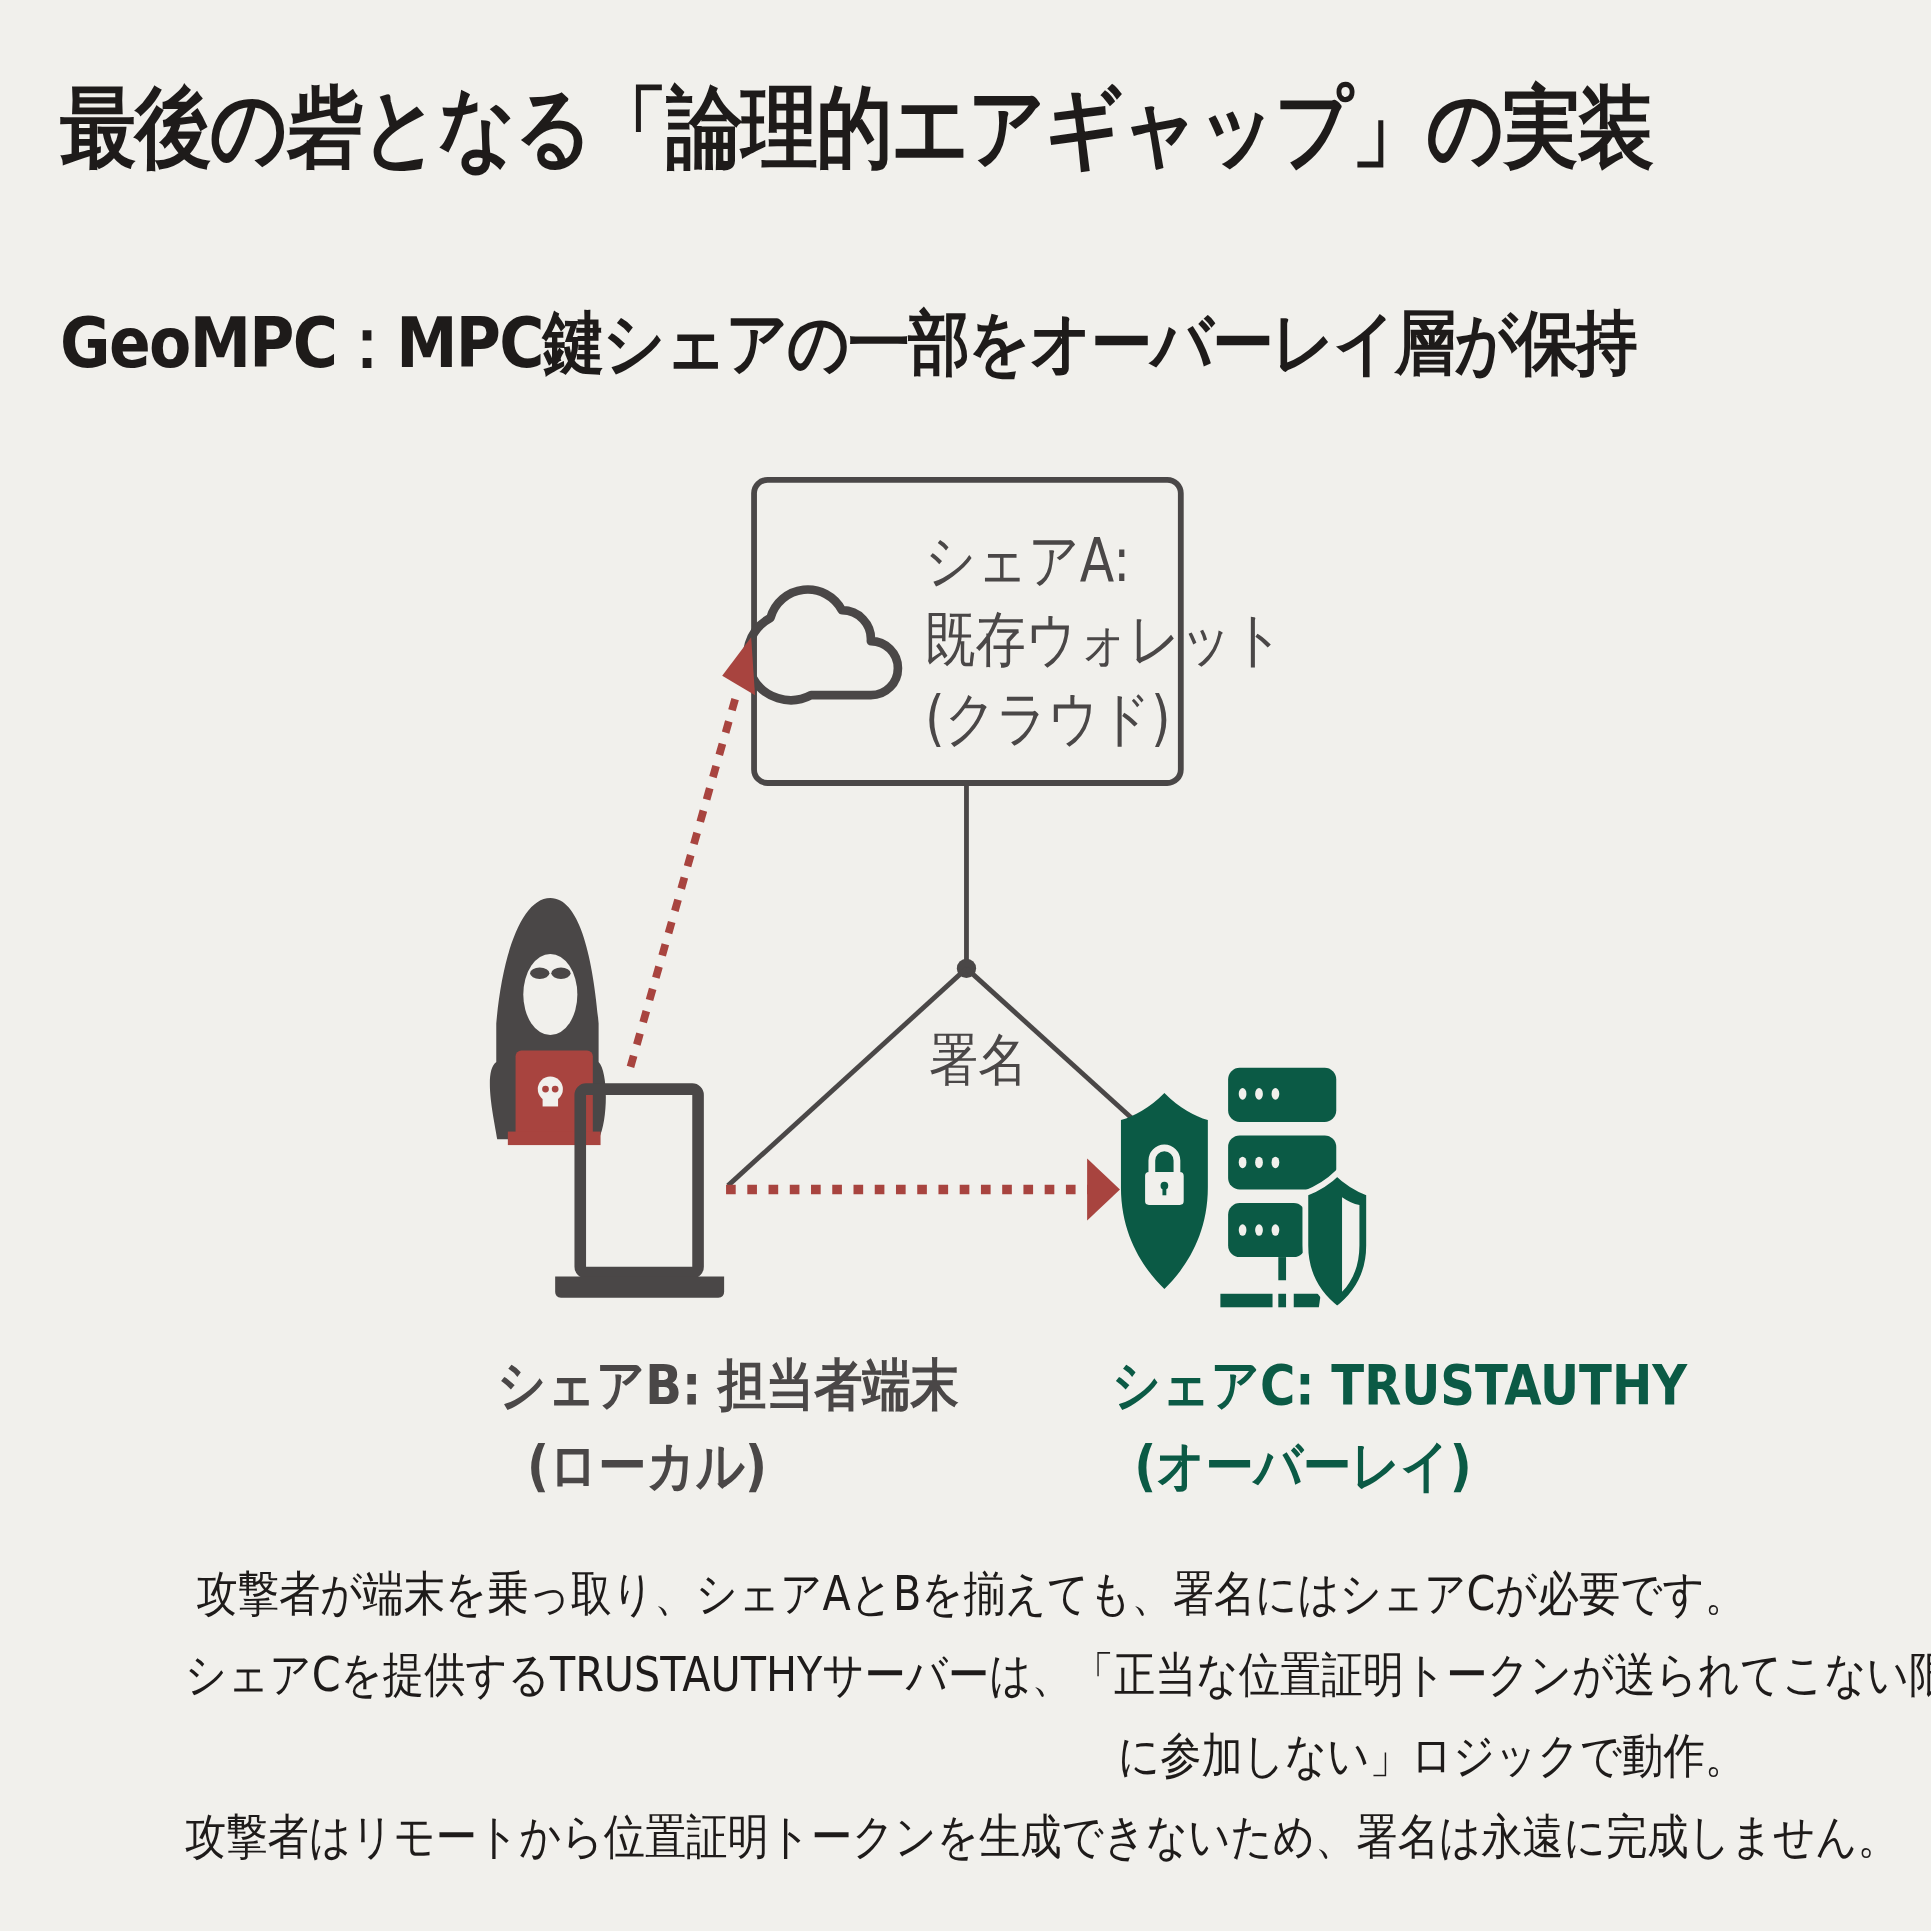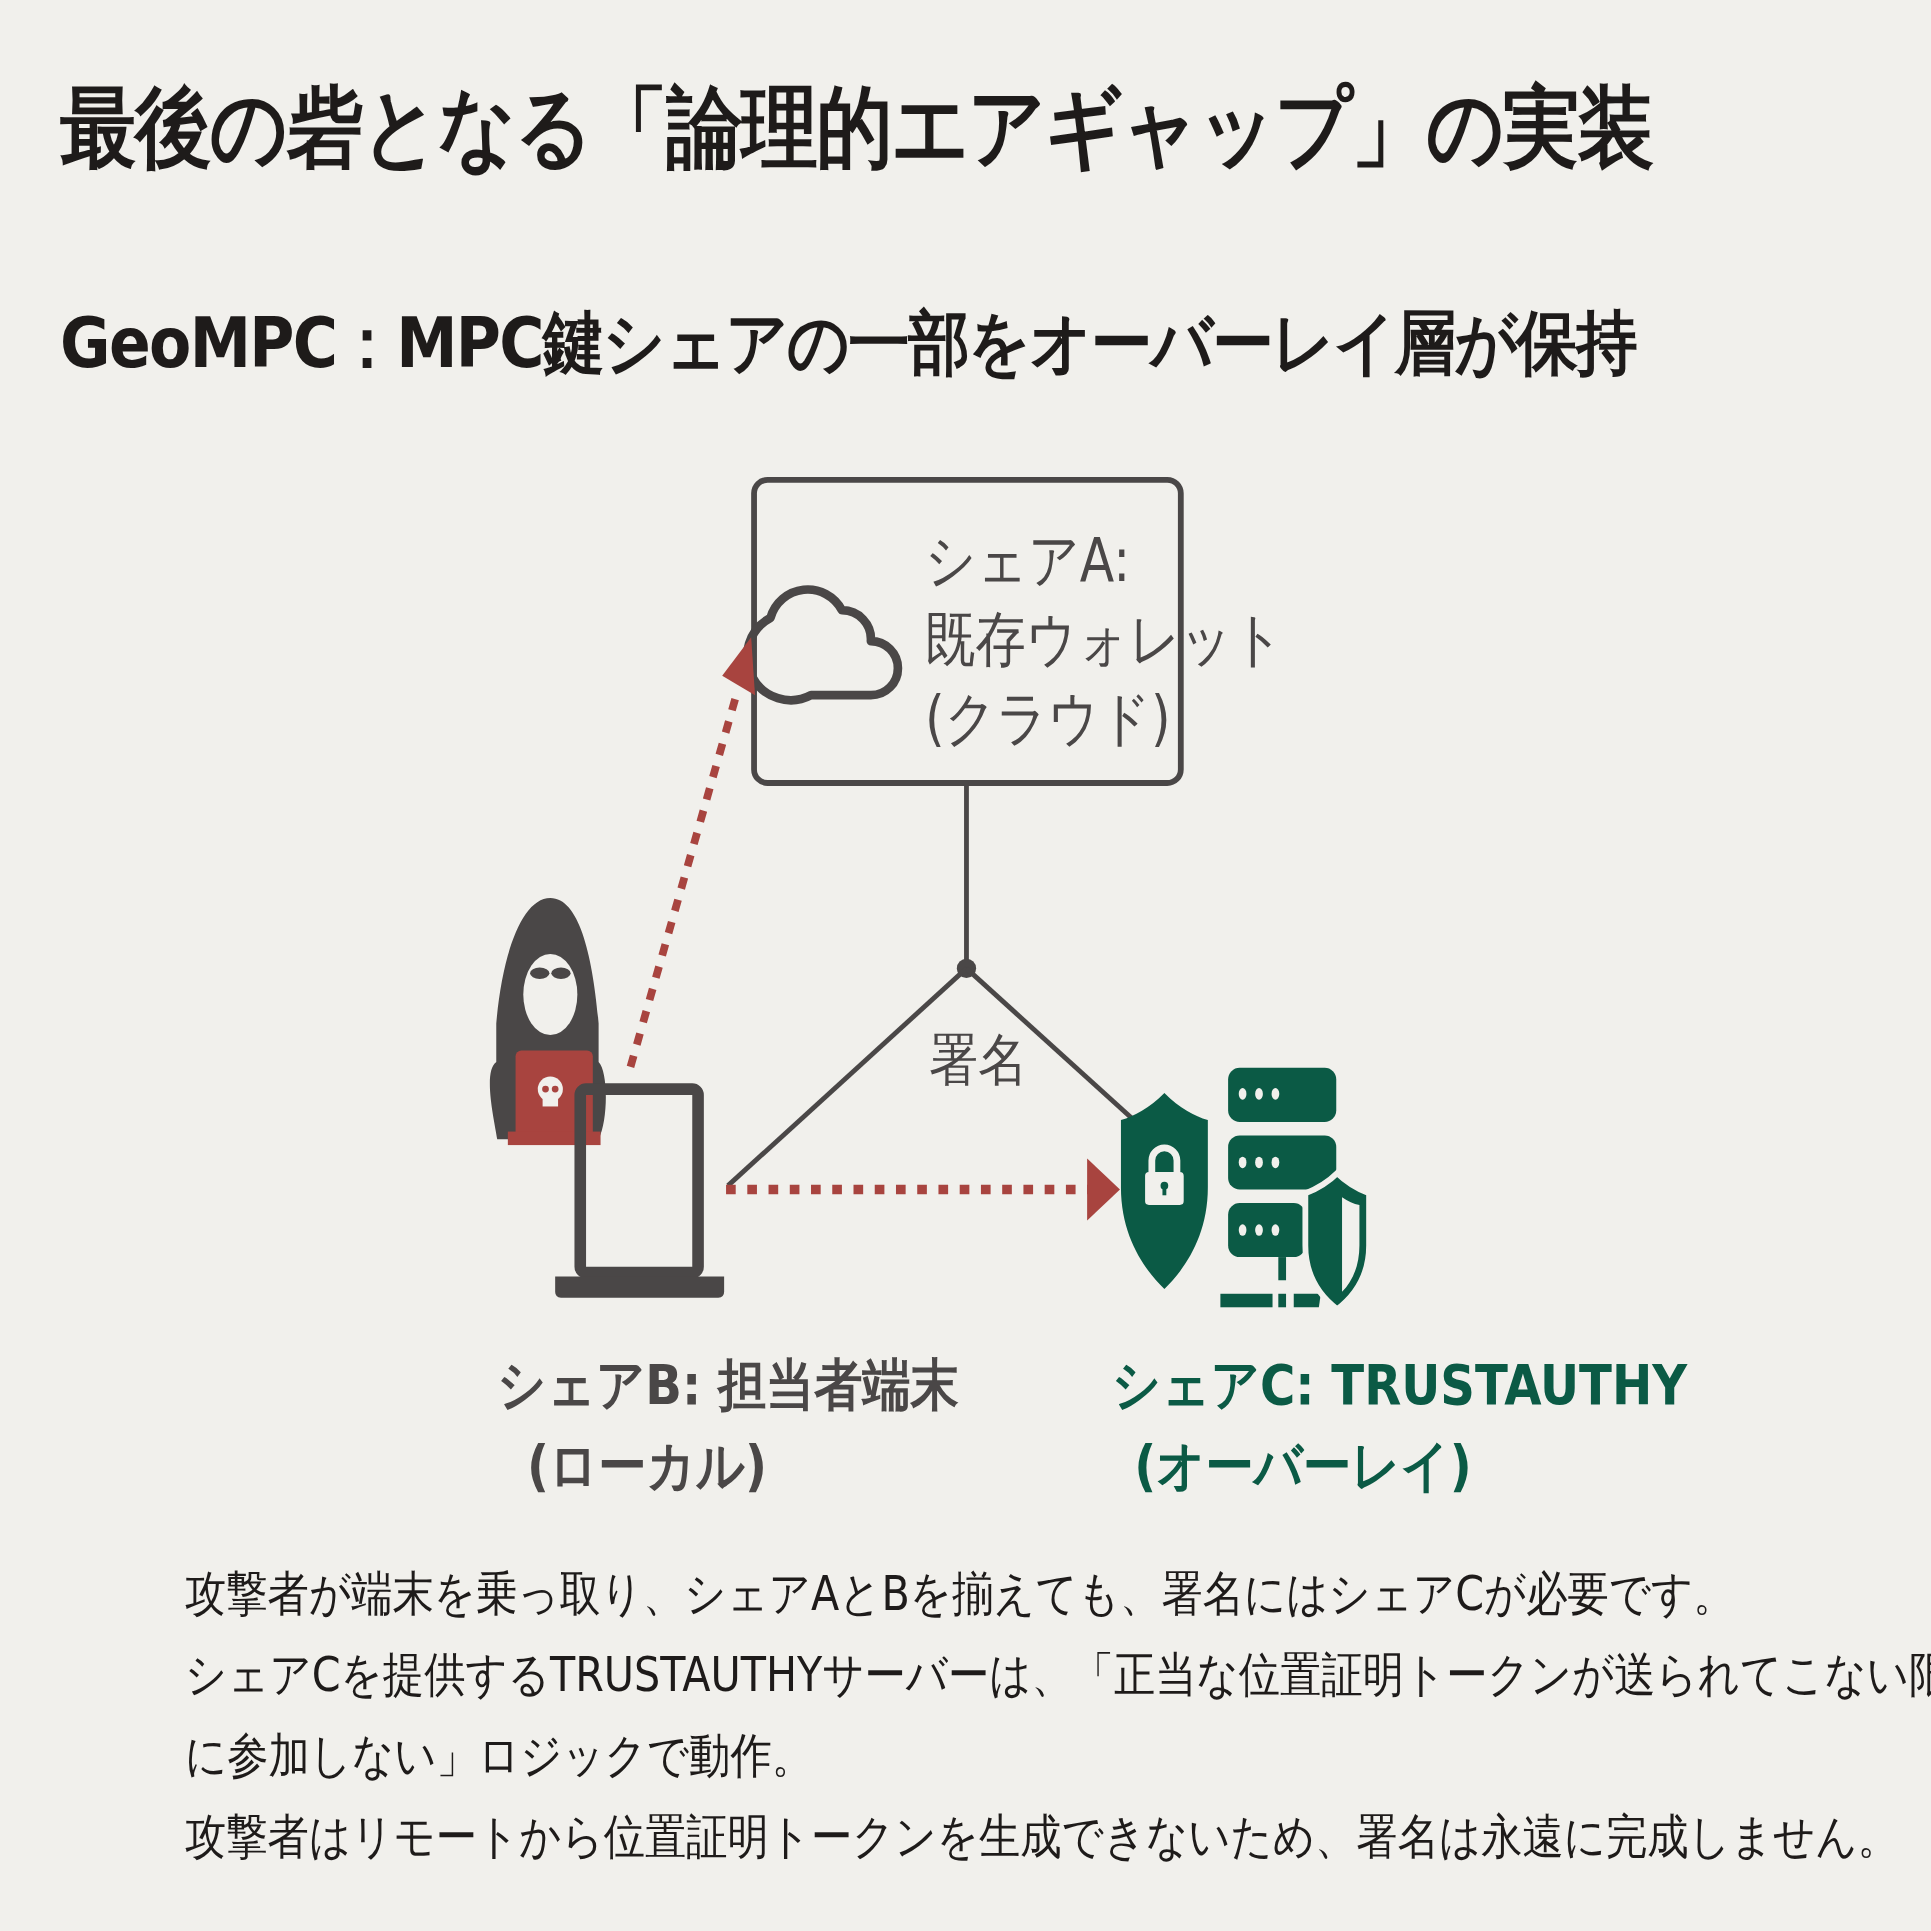--- a/index.html
+++ b/index.html
@@ -41,21 +41,21 @@
     transform: scaleX(0.86); transform-origin: center top;
   }
   .share-c {
     position: absolute; left: 1081px; top: 1344px; width: 444px;
     text-align: center; font-size: 56px; font-weight: bold;
     line-height: 81px; color: #0b5a45; white-space: nowrap;
     transform: scaleX(0.86); transform-origin: center top;
   }
   .body-text {
     position: absolute; left: 58px; top: 1553px; width: 1815px;
-    text-align: left; font-size: 48px; line-height: 81px;
+    text-align: right; font-size: 48px; line-height: 81px;
     color: #1e1b1a;
   }
   .body-text .line { display: block; white-space: nowrap; transform: scaleX(0.86); transform-origin: center top; }
 </style>
 </head>
 <body>
 
 <div class="title">最後の砦となる「論理的エアギャップ」の実装</div>
 <div class="subtitle">GeoMPC：MPC鍵シェアの一部をオーバーレイ層が保持</div>
 

